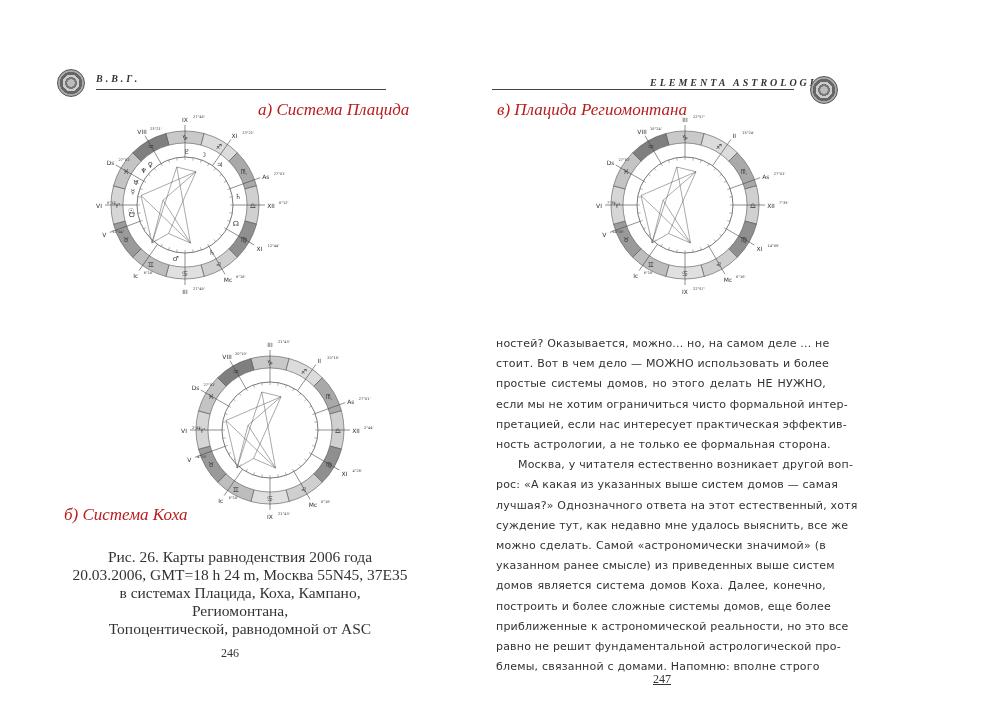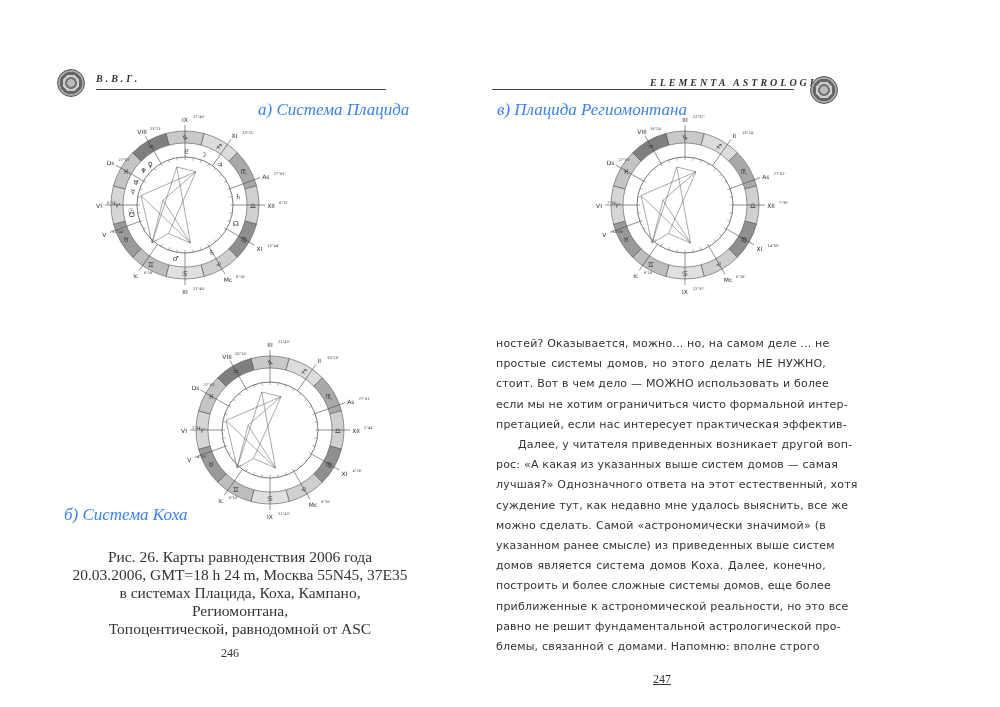--- a/index.html
+++ b/index.html
@@ -5,21 +5,21 @@
   html,body{margin:0;padding:0;background:#fff;}
   body{width:1000px;height:707px;position:relative;overflow:hidden;font-family:"DejaVu Serif",serif;color:#2a2a2a;}
   .page{position:absolute;top:0;height:707px;}
   #left{left:0;width:500px;}
   #right{left:500px;width:500px;}
   .hdr-logo{position:absolute;width:26px;height:26px;border-radius:50%;
     background:radial-gradient(circle,#bbb 0 20%,#777 21% 32%,#ccc 33% 45%,#666 46% 60%,#aaa 61% 100%);
     border:1px solid #555;}
   .hdr-text{position:absolute;font-family:"Liberation Serif",serif;font-style:italic;font-weight:bold;font-size:10px;letter-spacing:3px;color:#333;}
   .hdr-rule{position:absolute;height:0;border-top:1.5px solid #444;}
-  .caption-title{position:absolute;font-family:"Liberation Serif",serif;font-style:italic;font-size:17px;color:#3b82f6;}
+  .caption-title{position:absolute;font-family:"Liberation Serif",serif;font-style:italic;font-size:17px;color:#b91c1c;}
   .fig-caption{position:absolute;left:70px;width:340px;text-align:center;font-family:"Liberation Serif",serif;font-size:15.5px;line-height:18px;color:#333;}
   .body-text{position:absolute;left:496px;top:334px;width:330px;font-family:"DejaVu Sans",sans-serif;font-size:11px;line-height:20.2px;color:#333;text-align:justify;letter-spacing:0.2px;}
   .body-text .line{display:block;text-align:justify;text-align-last:justify;white-space:nowrap;}
   .body-text .last{text-align-last:left;}
   .body-text .indent{text-indent:22px;}
   .page-num{position:absolute;font-family:"Liberation Serif",serif;font-size:12px;color:#333;}
   svg.wheel{position:absolute;overflow:visible;}
   svg text{font-family:"DejaVu Sans",sans-serif;fill:#333;}
 </style>
 </head>
@@ -395,27 +395,28 @@
     <line x1="76.75" y1="57" x2="90.5" y2="133" stroke="#555" stroke-width="0.5"></line>
     <line x1="96" y1="61.75" x2="68.5" y2="123.5" stroke="#555" stroke-width="0.5"></line>
     <line x1="96" y1="61.75" x2="63" y2="90.25" stroke="#555" stroke-width="0.5"></line>
     <line x1="68.5" y1="123.5" x2="90.5" y2="133" stroke="#555" stroke-width="0.5"></line>
     <line x1="90.5" y1="133" x2="63" y2="90.25" stroke="#555" stroke-width="0.5"></line>
   </svg>
 
 <div class="body-text">
   <div id="para-0">
       <span class="line">ностей? Оказывается, можно... но, на самом деле ... не</span>
+      <span class="line">стоит. Вот в чем дело — МОЖНО использовать и более</span>
       <span class="line">простые системы домов, но этого делать НЕ НУЖНО,</span>
-      <span class="line">стоит. Вот в чем дело — МОЖНО использовать и более</span>
       <span class="line">если мы не хотим ограничиться чисто формальной интер-</span>
       <span class="line">претацией, если нас интересует практическая эффектив-</span>
+      <span class="line last">ность астрологии, а не только ее формальная сторона.</span>
     </div>
   <div id="para-1">
-      <span class="line indent">Далее, у читателя приведенных возникает другой воп-</span>
+      <span class="line indent">Москва, у читателя естественно возникает другой воп-</span>
       <span class="line">рос: «А какая из указанных выше систем домов — самая</span>
       <span class="line">лучшая?» Однозначного ответа на этот естественный, хотя</span>
       <span class="line">суждение тут, как недавно мне удалось выяснить, все же</span>
       <span class="line">можно сделать. Самой «астрономически значимой» (в</span>
       <span class="line">указанном ранее смысле) из приведенных выше систем</span>
       <span class="line">домов является система домов Коха. Далее, конечно,</span>
       <span class="line">построить и более сложные системы домов, еще более</span>
       <span class="line">приближенные к астрономической реальности, но это все</span>
       <span class="line">равно не решит фундаментальной астрологической про-</span>
       <span class="line last">блемы, связанной с домами. Напомню: вполне строго</span>

